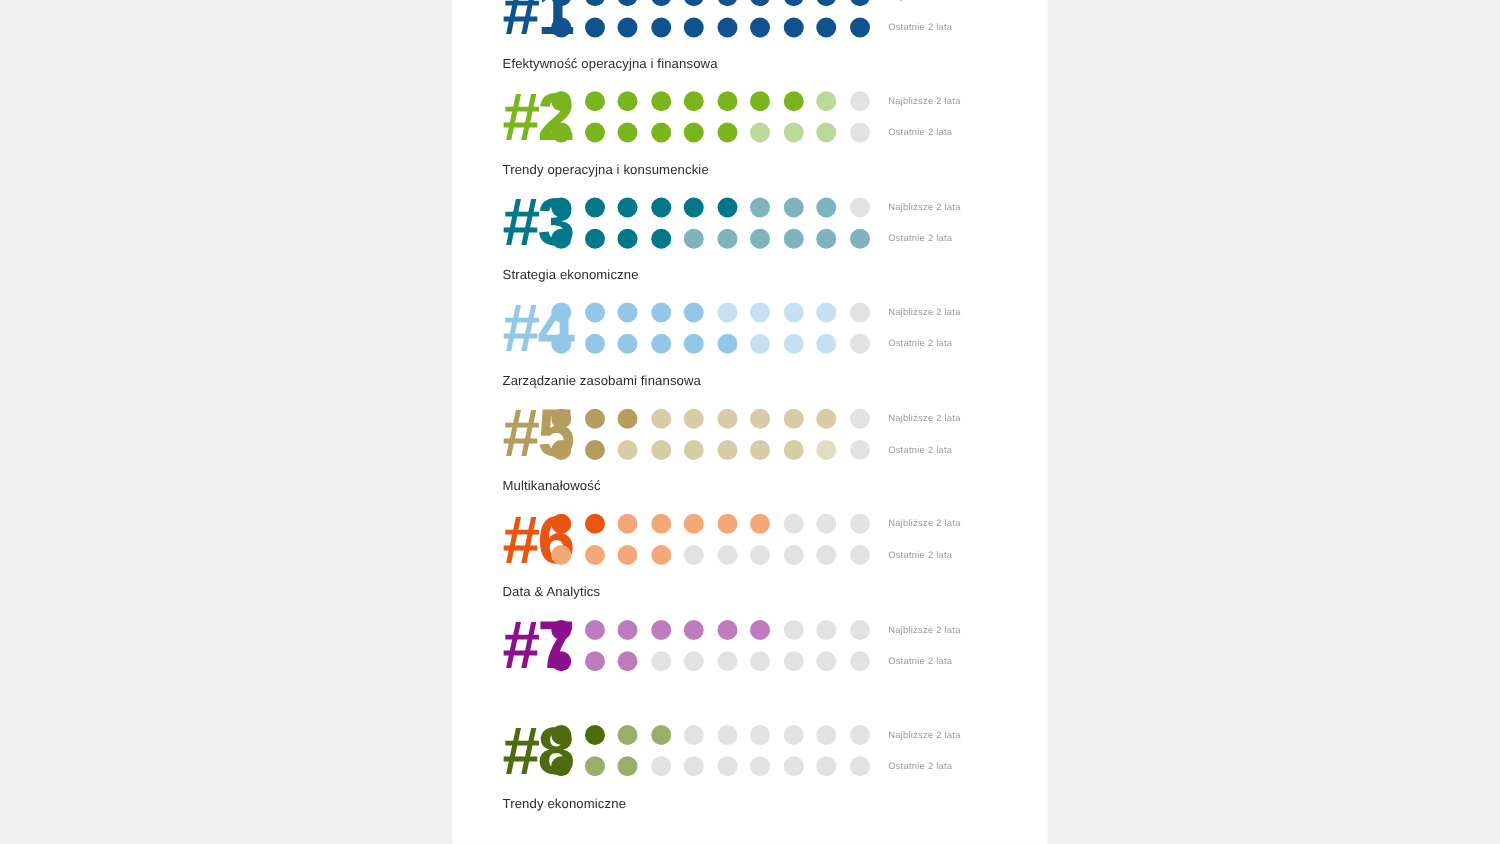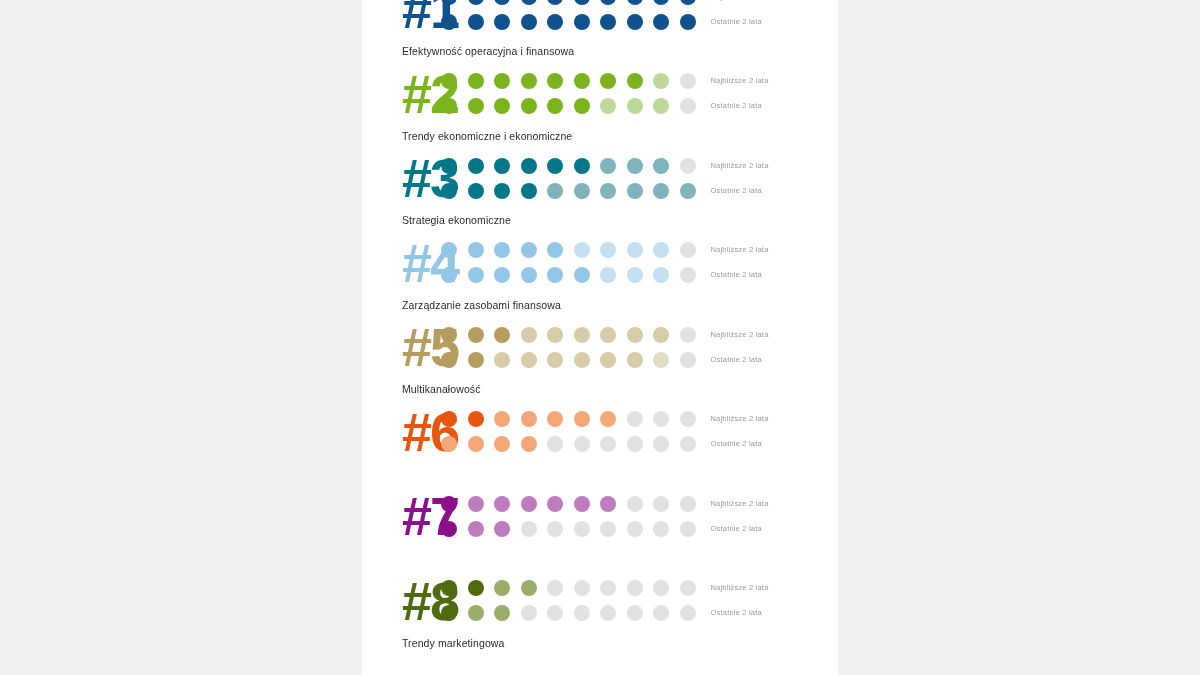--- a/index.html
+++ b/index.html
@@ -174,21 +174,21 @@
               <span class="dot" style="background: rgb(188, 217, 154);"></span>
               <span class="dot" style="background: rgb(188, 217, 154);"></span>
               <span class="dot" style="background: rgb(226, 226, 226);"></span>
             </div>
           </div>
           <div class="legend">
             <div class="legend-label">Najbliższe 2 lata</div>
             <div class="legend-label">Ostatnie 2 lata</div>
           </div>
         </div>
-        <div class="rank-caption">Trendy ekonomiczne i ekonomiczne</div>
+        <div class="rank-caption">Trendy operacyjna i konsumenckie</div>
       </div>
       <div class="rank-block">
         <div class="rank-row">
           <div class="rank-number" style="color: rgb(0, 120, 138);">#3</div>
           <div class="dots-wrap">
             <div class="dot-line">
               <span class="dot" style="background: rgb(0, 120, 138);"></span>
               <span class="dot" style="background: rgb(0, 120, 138);"></span>
               <span class="dot" style="background: rgb(0, 120, 138);"></span>
               <span class="dot" style="background: rgb(0, 120, 138);"></span>
@@ -318,20 +318,21 @@
               <span class="dot" style="background: rgb(226, 226, 226);"></span>
               <span class="dot" style="background: rgb(226, 226, 226);"></span>
               <span class="dot" style="background: rgb(226, 226, 226);"></span>
             </div>
           </div>
           <div class="legend">
             <div class="legend-label">Najbliższe 2 lata</div>
             <div class="legend-label">Ostatnie 2 lata</div>
           </div>
         </div>
+        <div class="rank-caption">Data &amp; Analytics</div>
       </div>
       <div class="rank-block">
         <div class="rank-row">
           <div class="rank-number" style="color: rgb(140, 15, 140);">#7</div>
           <div class="dots-wrap">
             <div class="dot-line">
               <span class="dot" style="background: rgb(140, 15, 140);"></span>
               <span class="dot" style="background: rgb(189, 124, 189);"></span>
               <span class="dot" style="background: rgb(189, 124, 189);"></span>
               <span class="dot" style="background: rgb(189, 124, 189);"></span>
@@ -388,16 +389,16 @@
               <span class="dot" style="background: rgb(226, 226, 226);"></span>
               <span class="dot" style="background: rgb(226, 226, 226);"></span>
               <span class="dot" style="background: rgb(226, 226, 226);"></span>
             </div>
           </div>
           <div class="legend">
             <div class="legend-label">Najbliższe 2 lata</div>
             <div class="legend-label">Ostatnie 2 lata</div>
           </div>
         </div>
-        <div class="rank-caption">Trendy marketingowa</div>
+        <div class="rank-caption">Trendy ekonomiczne</div>
       </div>
     </div>
 </div>
 
 </body></html>

